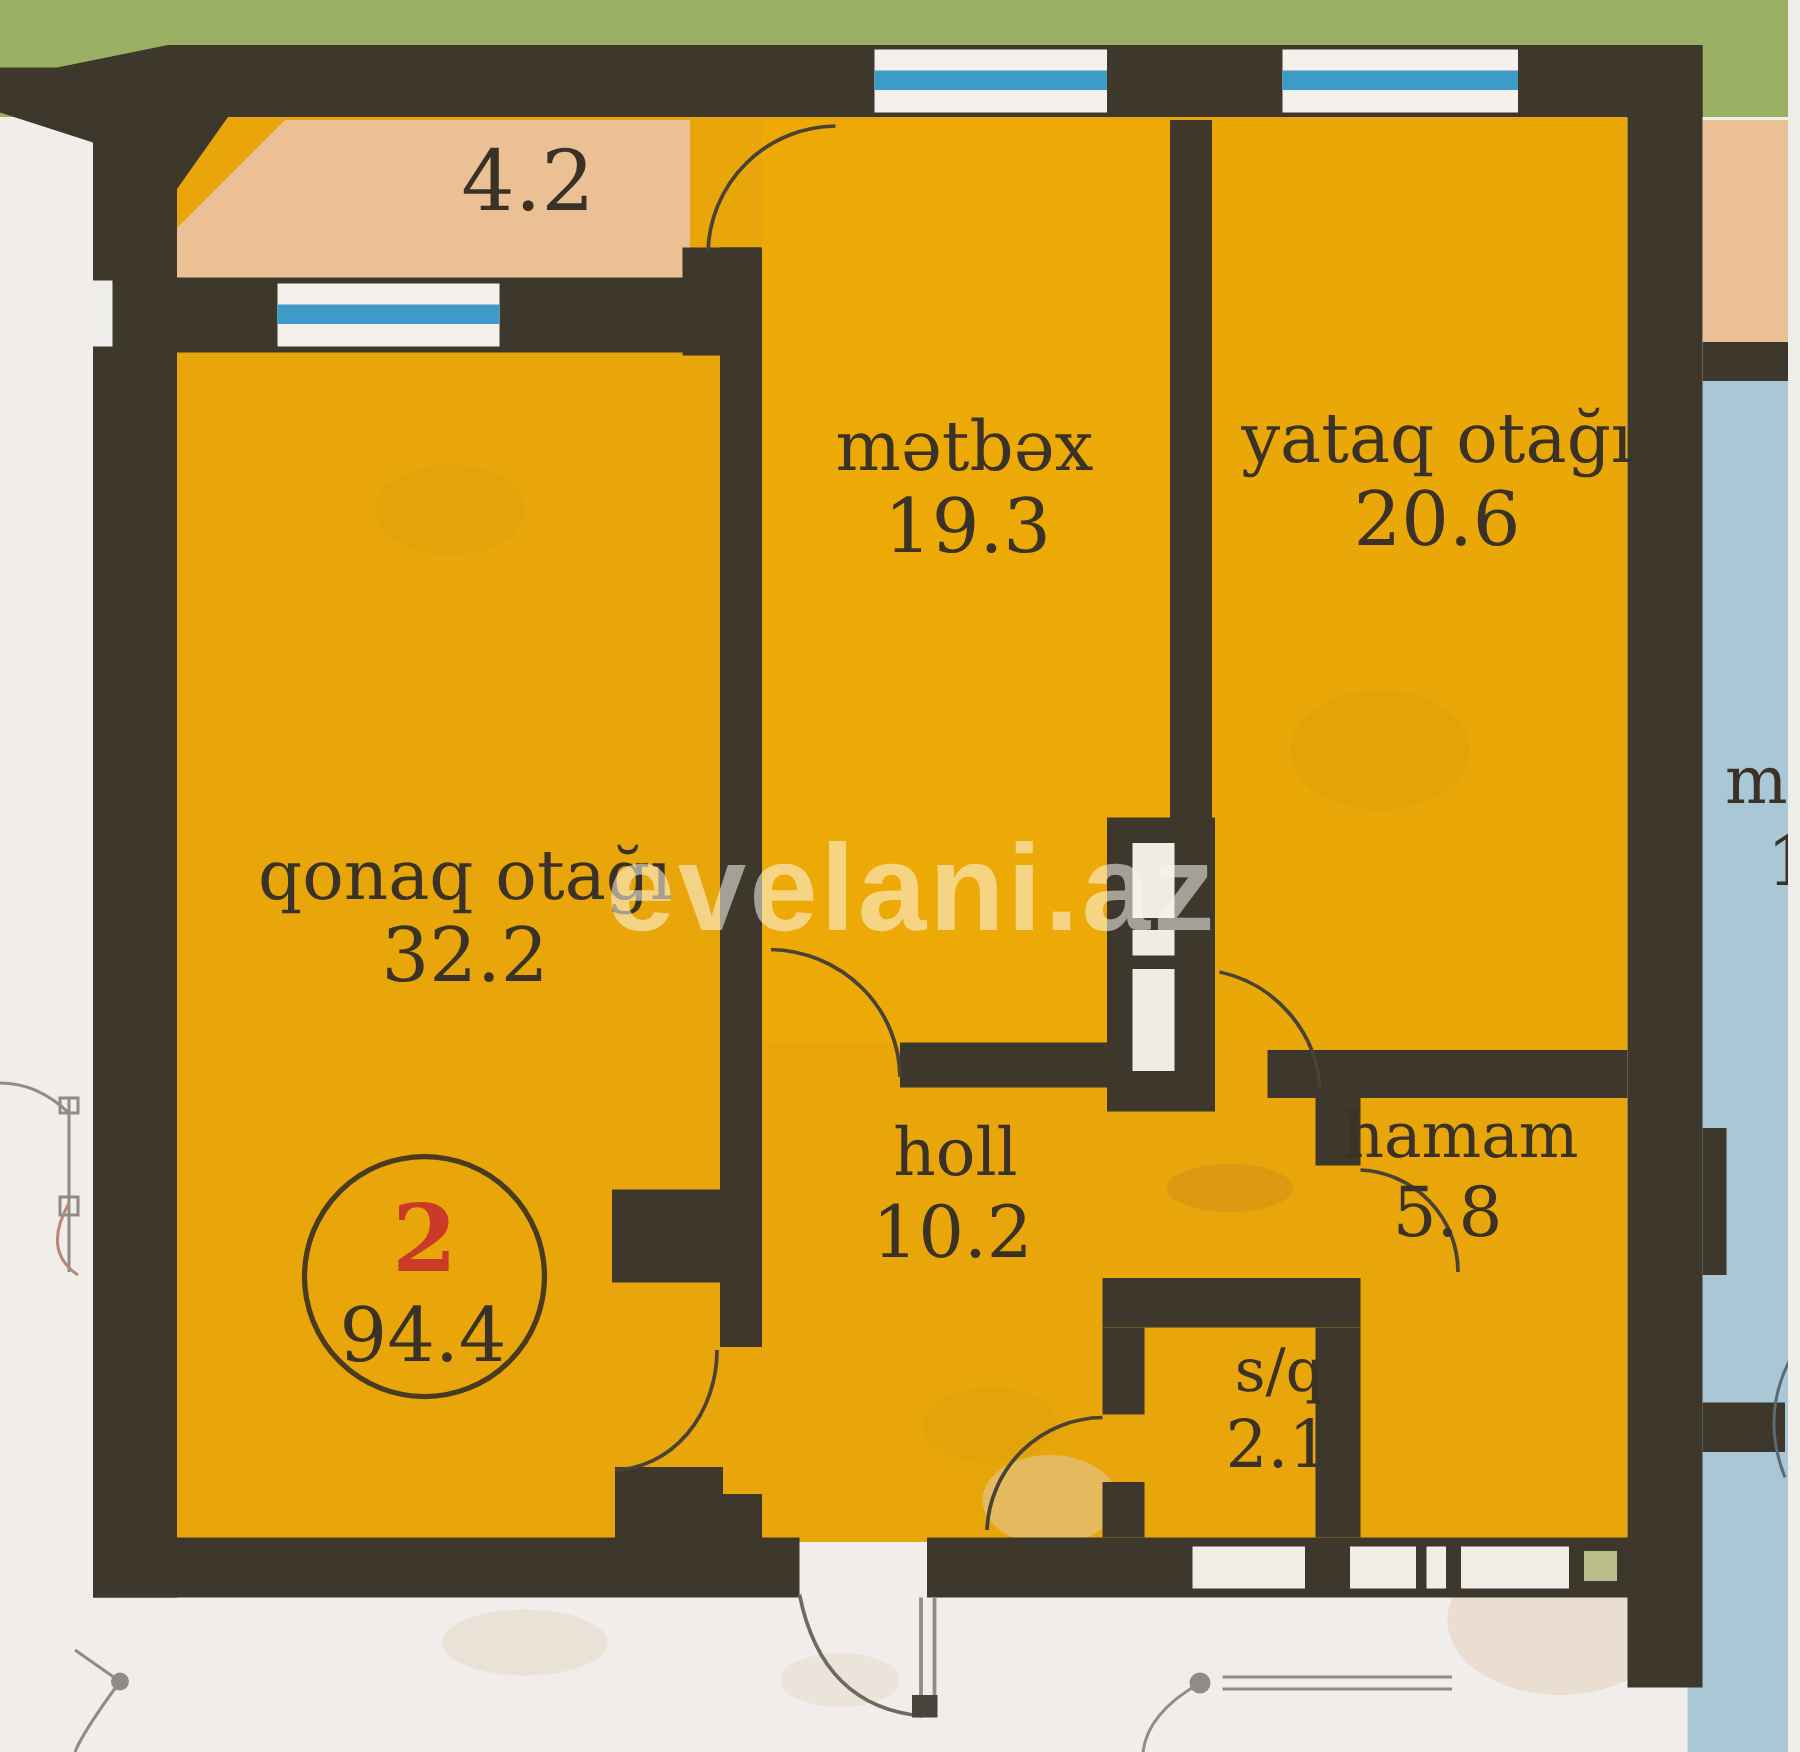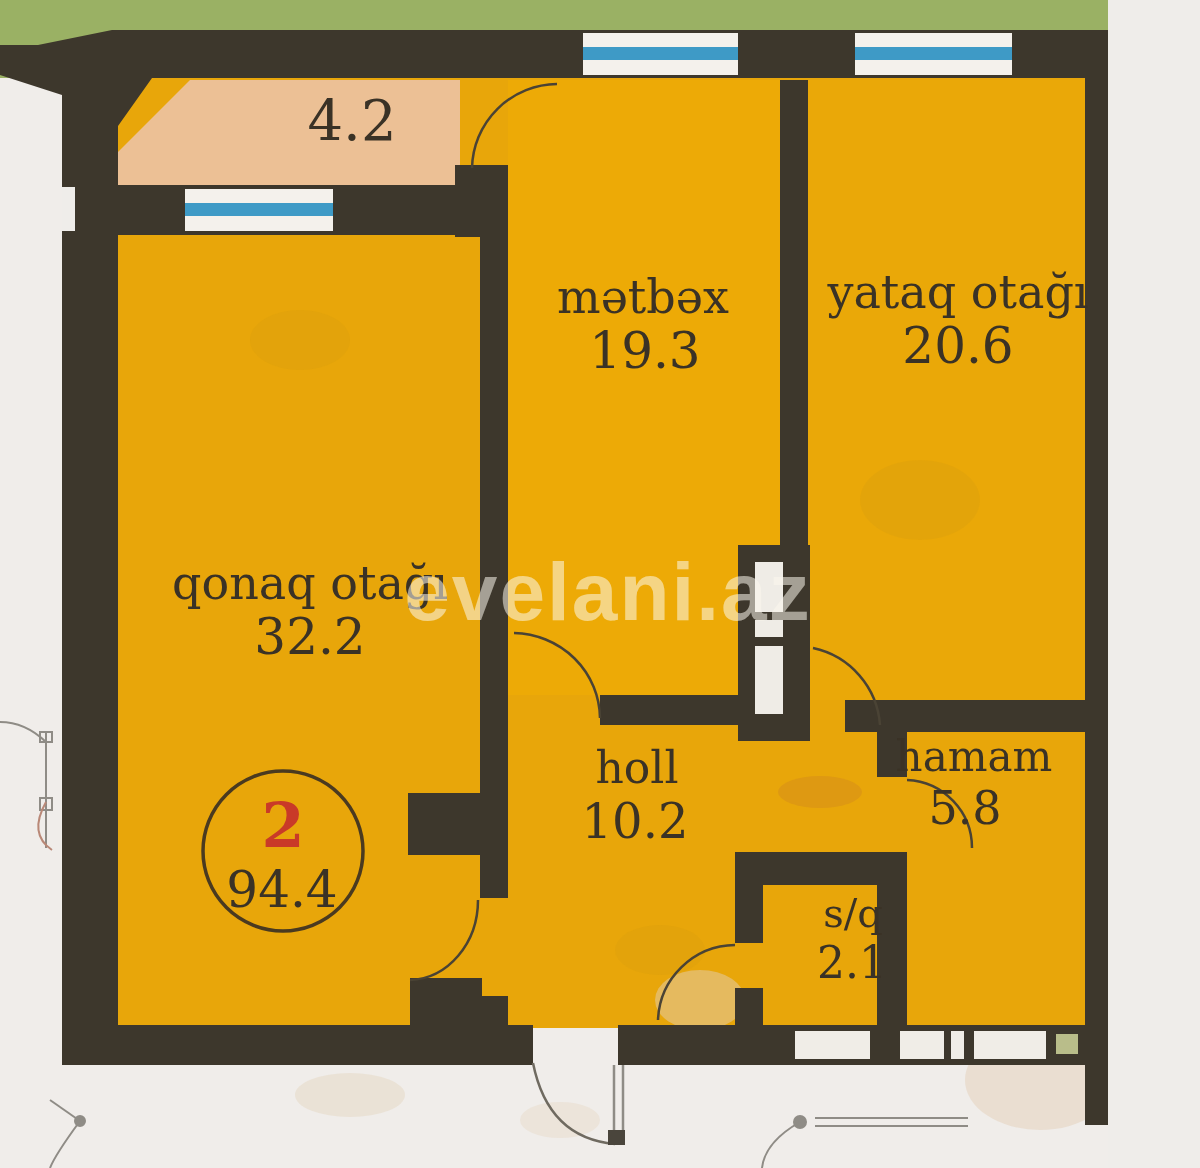--- a/index.html
+++ b/index.html
@@ -1,16 +1,16 @@
 <!DOCTYPE html>
 <html><head>
 <meta charset="utf-8">
 <style>
   html,body { margin:0; padding:0; background:#efedea; }
-  .stage { width:1108px; height:1168px; position:relative; overflow:hidden; }
+  .stage { width:1192px; height:1168px; position:relative; overflow:hidden; }
   svg { display:block; }
   .lbl  { font-family:"DejaVu Serif","Liberation Serif",serif; fill:#3a3226; }
   .num  { font-family:"DejaVu Serif","Liberation Serif",serif; fill:#3a3226; }
   .badge-num { font-family:"DejaVu Serif","Liberation Serif",serif; font-weight:bold; }
   .wm   { font-family:"Liberation Sans","DejaVu Sans",sans-serif; font-weight:bold;
           fill:rgba(252,247,237,0.55); letter-spacing:2px; }
 </style>
 </head>
 <body>
 

